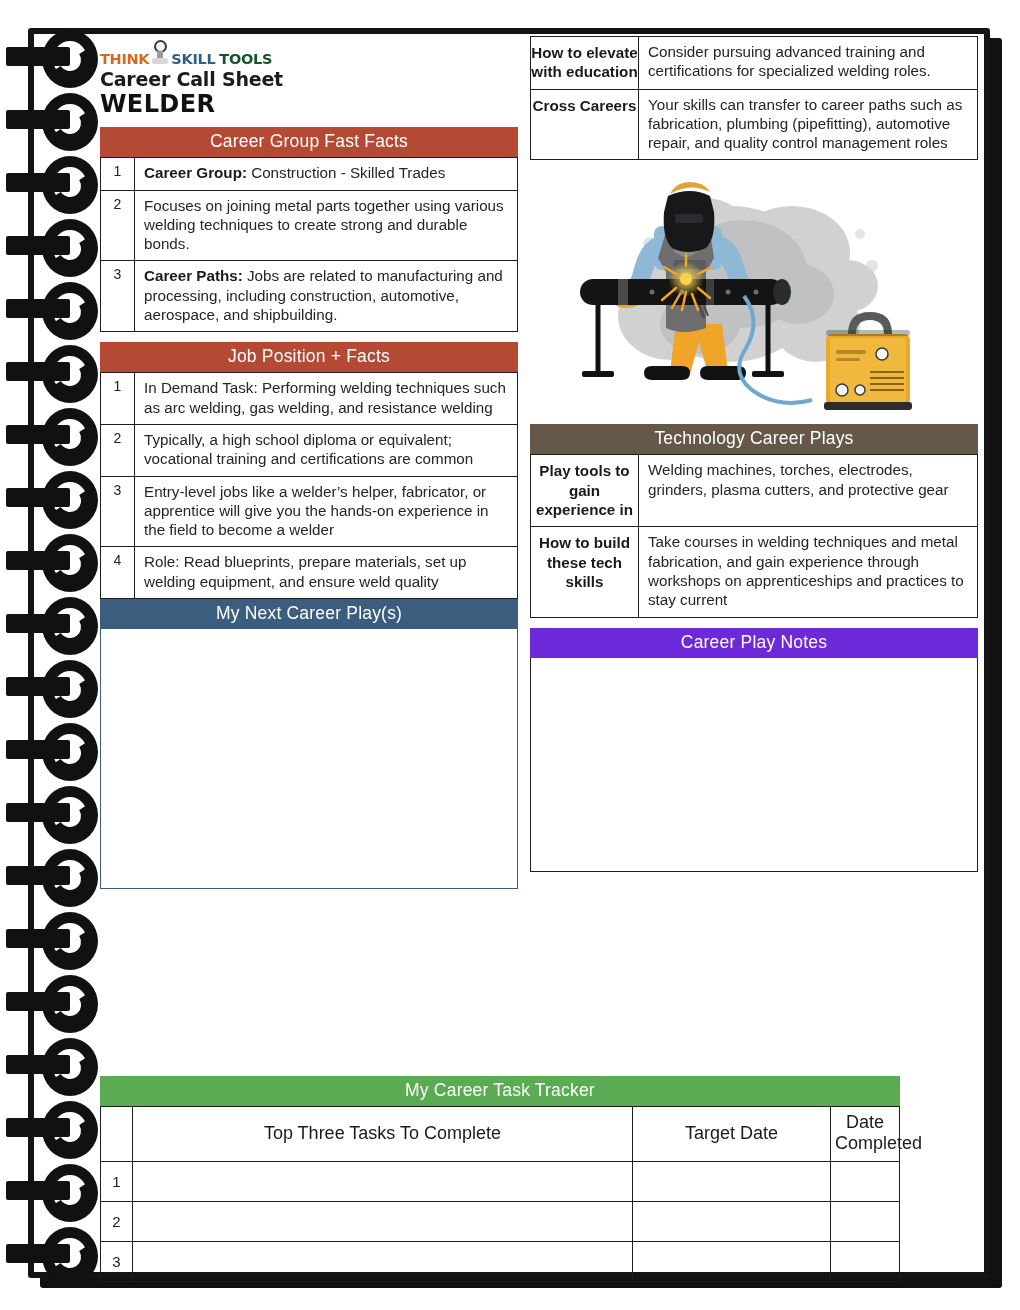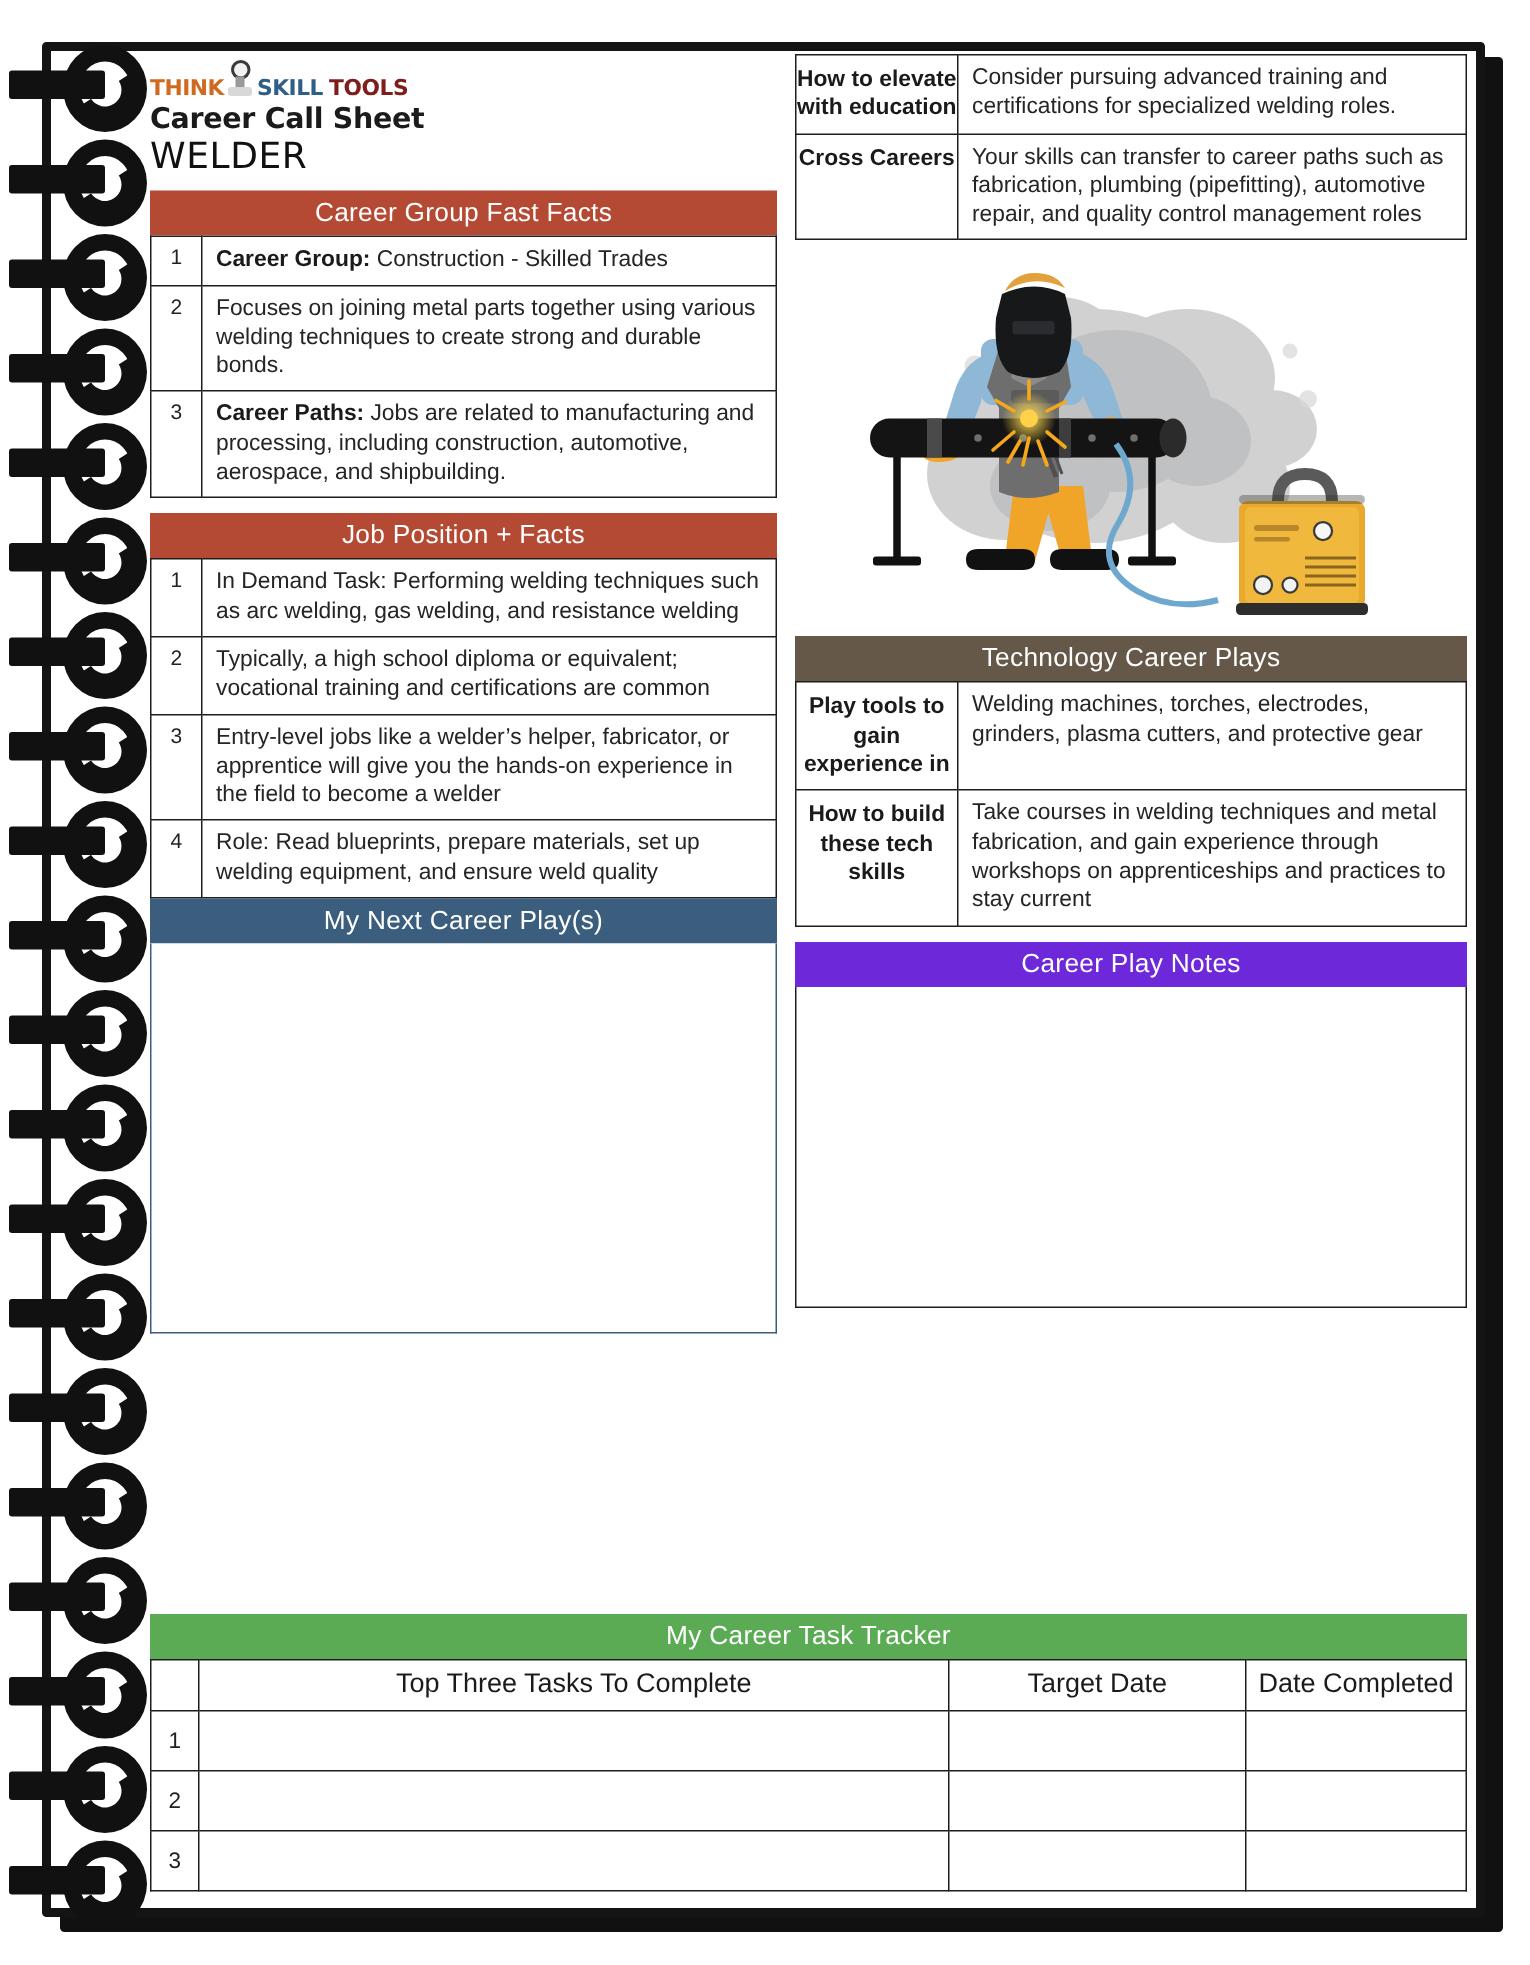--- a/index.html
+++ b/index.html
@@ -44,33 +44,33 @@
   .content { position:absolute; left:100px; top:36px; width:882px; height:1236px; }
 
   .col-left  { position:absolute; left:0px;   top:0px; width:418px; }
   .col-right { position:absolute; left:430px; top:0px; width:448px; }
 
   
   .logo { display:flex; align-items:flex-end; height:30px; margin-bottom:3px; position:relative;}
   .logo-text { font-family:"DejaVu Sans", sans-serif; font-weight:bold; font-size:14.5px; letter-spacing:-0.3px; line-height:1; }
   .lt-think { color:#D06A1E; }
   .lt-skill  { color:#2F5F86; }
-  .lt-tools  { color:#7f1d1d; }
+  .lt-tools  { color:#14532d; }
   .logo-mark { position:relative; width:20px; height:26px; margin:0 1px 0 1px; }
   .logo-mark .bulb { position:absolute; left:4px; top:0px; width:13px; height:13px; border:2px solid #3a3a3a; border-radius:50%; background:#f2f2f2;}
   .logo-mark .stem { position:absolute; left:7px; top:11px; width:6px; height:9px; background:#9a9a9a; }
   .logo-mark .base { position:absolute; left:2px; top:18px; width:16px; height:6px; background:#d8d8d8; border-radius:2px;}
 
   h1.sheet-kicker {
     font-family:"DejaVu Sans", sans-serif;
     font-size:19px; font-weight:bold; color:#1b1b1b; letter-spacing:-0.2px; line-height:1.15;
   }
   h2.sheet-title {
     font-family:"DejaVu Sans", sans-serif;
-    font-size:24px; font-weight:normal; color:#111; letter-spacing:0.4px; line-height:1.1;
+    font-size:24px; font-weight:bold; color:#111; letter-spacing:0.4px; line-height:1.1;
     margin-bottom:10px;
   }
 
   
   .band {
     color:#fff; text-align:center; font-size:17.5px; letter-spacing:0.2px;
     padding:4px 6px 5px; font-family:"Liberation Sans", sans-serif;
   }
   .band.red   { background:#B44A33; }
   .band.brown { background:#655848; }
@@ -95,21 +95,21 @@
     line-height:1.27; color:#1a1a1a; padding:6px 0 7px; vertical-align:middle;
   }
 
   .box-wrap { border:1.3px solid #1d1d1d; border-top:none; background:#fff; }
   .writebox { background:#fff; }
 
   
   .illus { position:relative; width:448px; height:250px; margin-top:14px; }
 
   
-  .tracker { position:absolute; left:0px; top:1040px; width:878px; }
+  .tracker { position:absolute; left:0px; top:1040px; width:800px; }
   table.tracker-grid { width:100%; border-collapse:collapse; table-layout:fixed; }
   table.tracker-grid td, table.tracker-grid th { border:1.6px solid #1d1d1d; }
   table.tracker-grid th {
     font-weight:normal; font-size:18px; color:#1b1b1b; text-align:center; padding:5px 4px 7px;
   }
   .tr-num { width:32px; text-align:center; font-size:15px; color:#222; }
   .tr-row td { height:40px; }
 </style>
 </head>
 <body>

